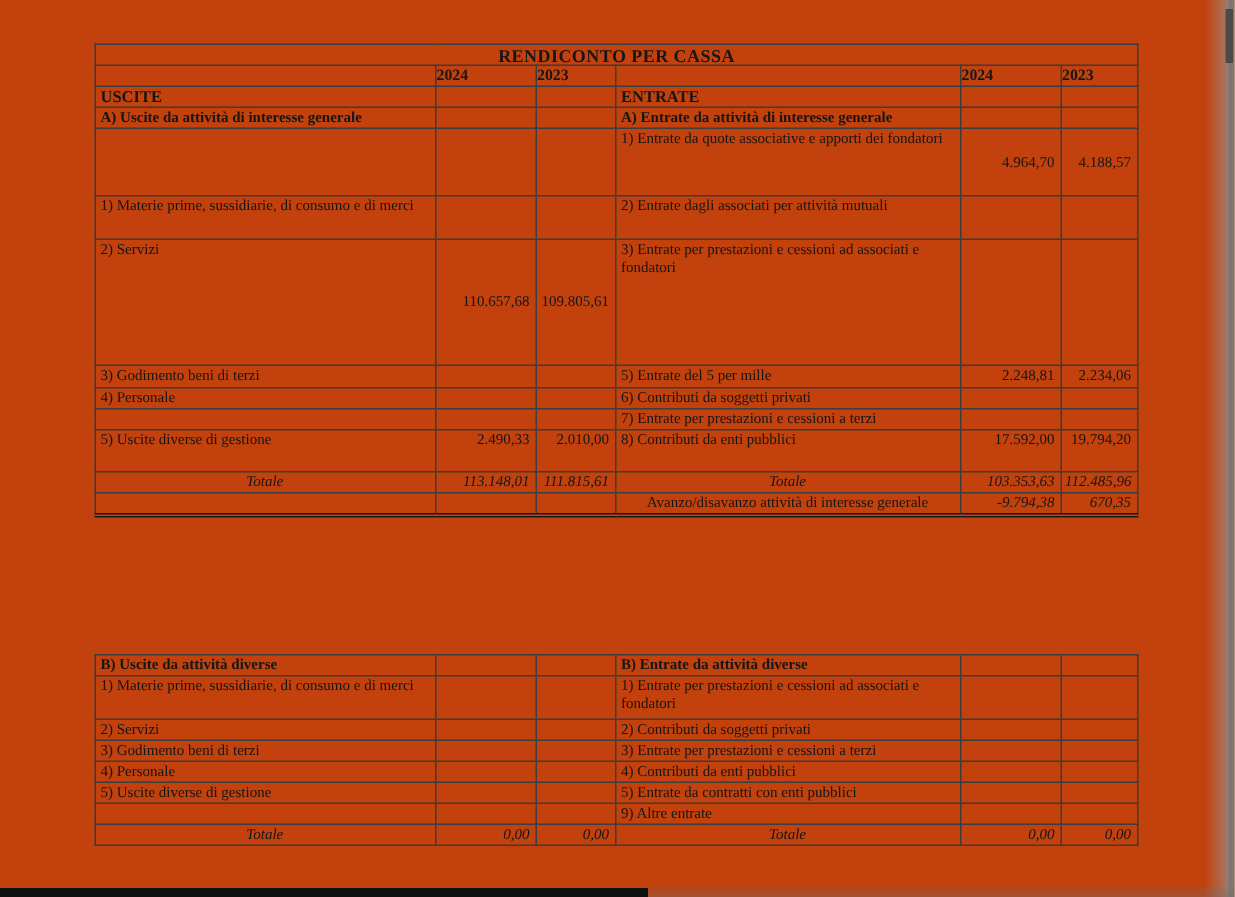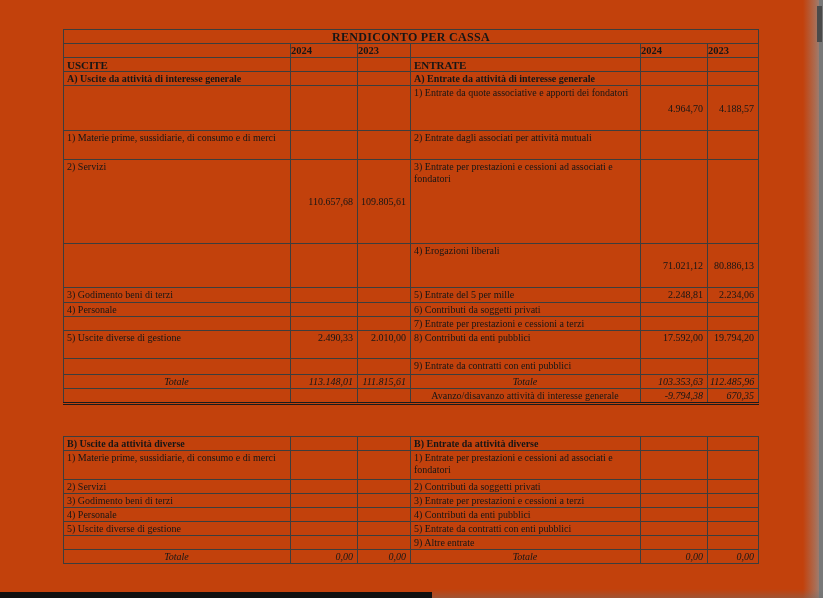--- a/index.html
+++ b/index.html
@@ -95,28 +95,20 @@
       <td></td>
     </tr>
     <tr style="height:84px">
       <td>2) Servizi</td>
       <td class="num vmid">110.657,68</td>
       <td class="num vmid">109.805,61</td>
       <td>3) Entrate per prestazioni e cessioni ad associati e fondatori</td>
       <td></td>
       <td></td>
     </tr>
-    <tr style="height:44px">
-      <td></td>
-      <td></td>
-      <td></td>
-      <td>4) Erogazioni liberali</td>
-      <td class="num vmid">71.021,12</td>
-      <td class="num vmid">80.886,13</td>
-    </tr>
     <tr style="height:15px">
       <td>3) Godimento beni di terzi</td>
       <td></td>
       <td></td>
       <td>5) Entrate del 5 per mille</td>
       <td class="num">2.248,81</td>
       <td class="num">2.234,06</td>
     </tr>
     <tr style="height:14px">
       <td>4) Personale</td>
@@ -135,28 +127,20 @@
       <td></td>
     </tr>
     <tr style="height:28px">
       <td>5) Uscite diverse di gestione</td>
       <td class="num">2.490,33</td>
       <td class="num">2.010,00</td>
       <td>8) Contributi da enti pubblici</td>
       <td class="num">17.592,00</td>
       <td class="num">19.794,20</td>
     </tr>
-    <tr style="height:16px">
-      <td></td>
-      <td></td>
-      <td></td>
-      <td>9) Entrate da contratti con enti pubblici</td>
-      <td></td>
-      <td></td>
-    </tr>
     <tr style="height:14px">
       <td class="tright ital">Totale</td>
       <td class="num ital">113.148,01</td>
       <td class="num ital">111.815,61</td>
       <td class="tright ital">Totale</td>
       <td class="num ital">103.353,63</td>
       <td class="num ital">112.485,96</td>
     </tr>
     <tr style="height:15px" class="bend">
       <td></td>

